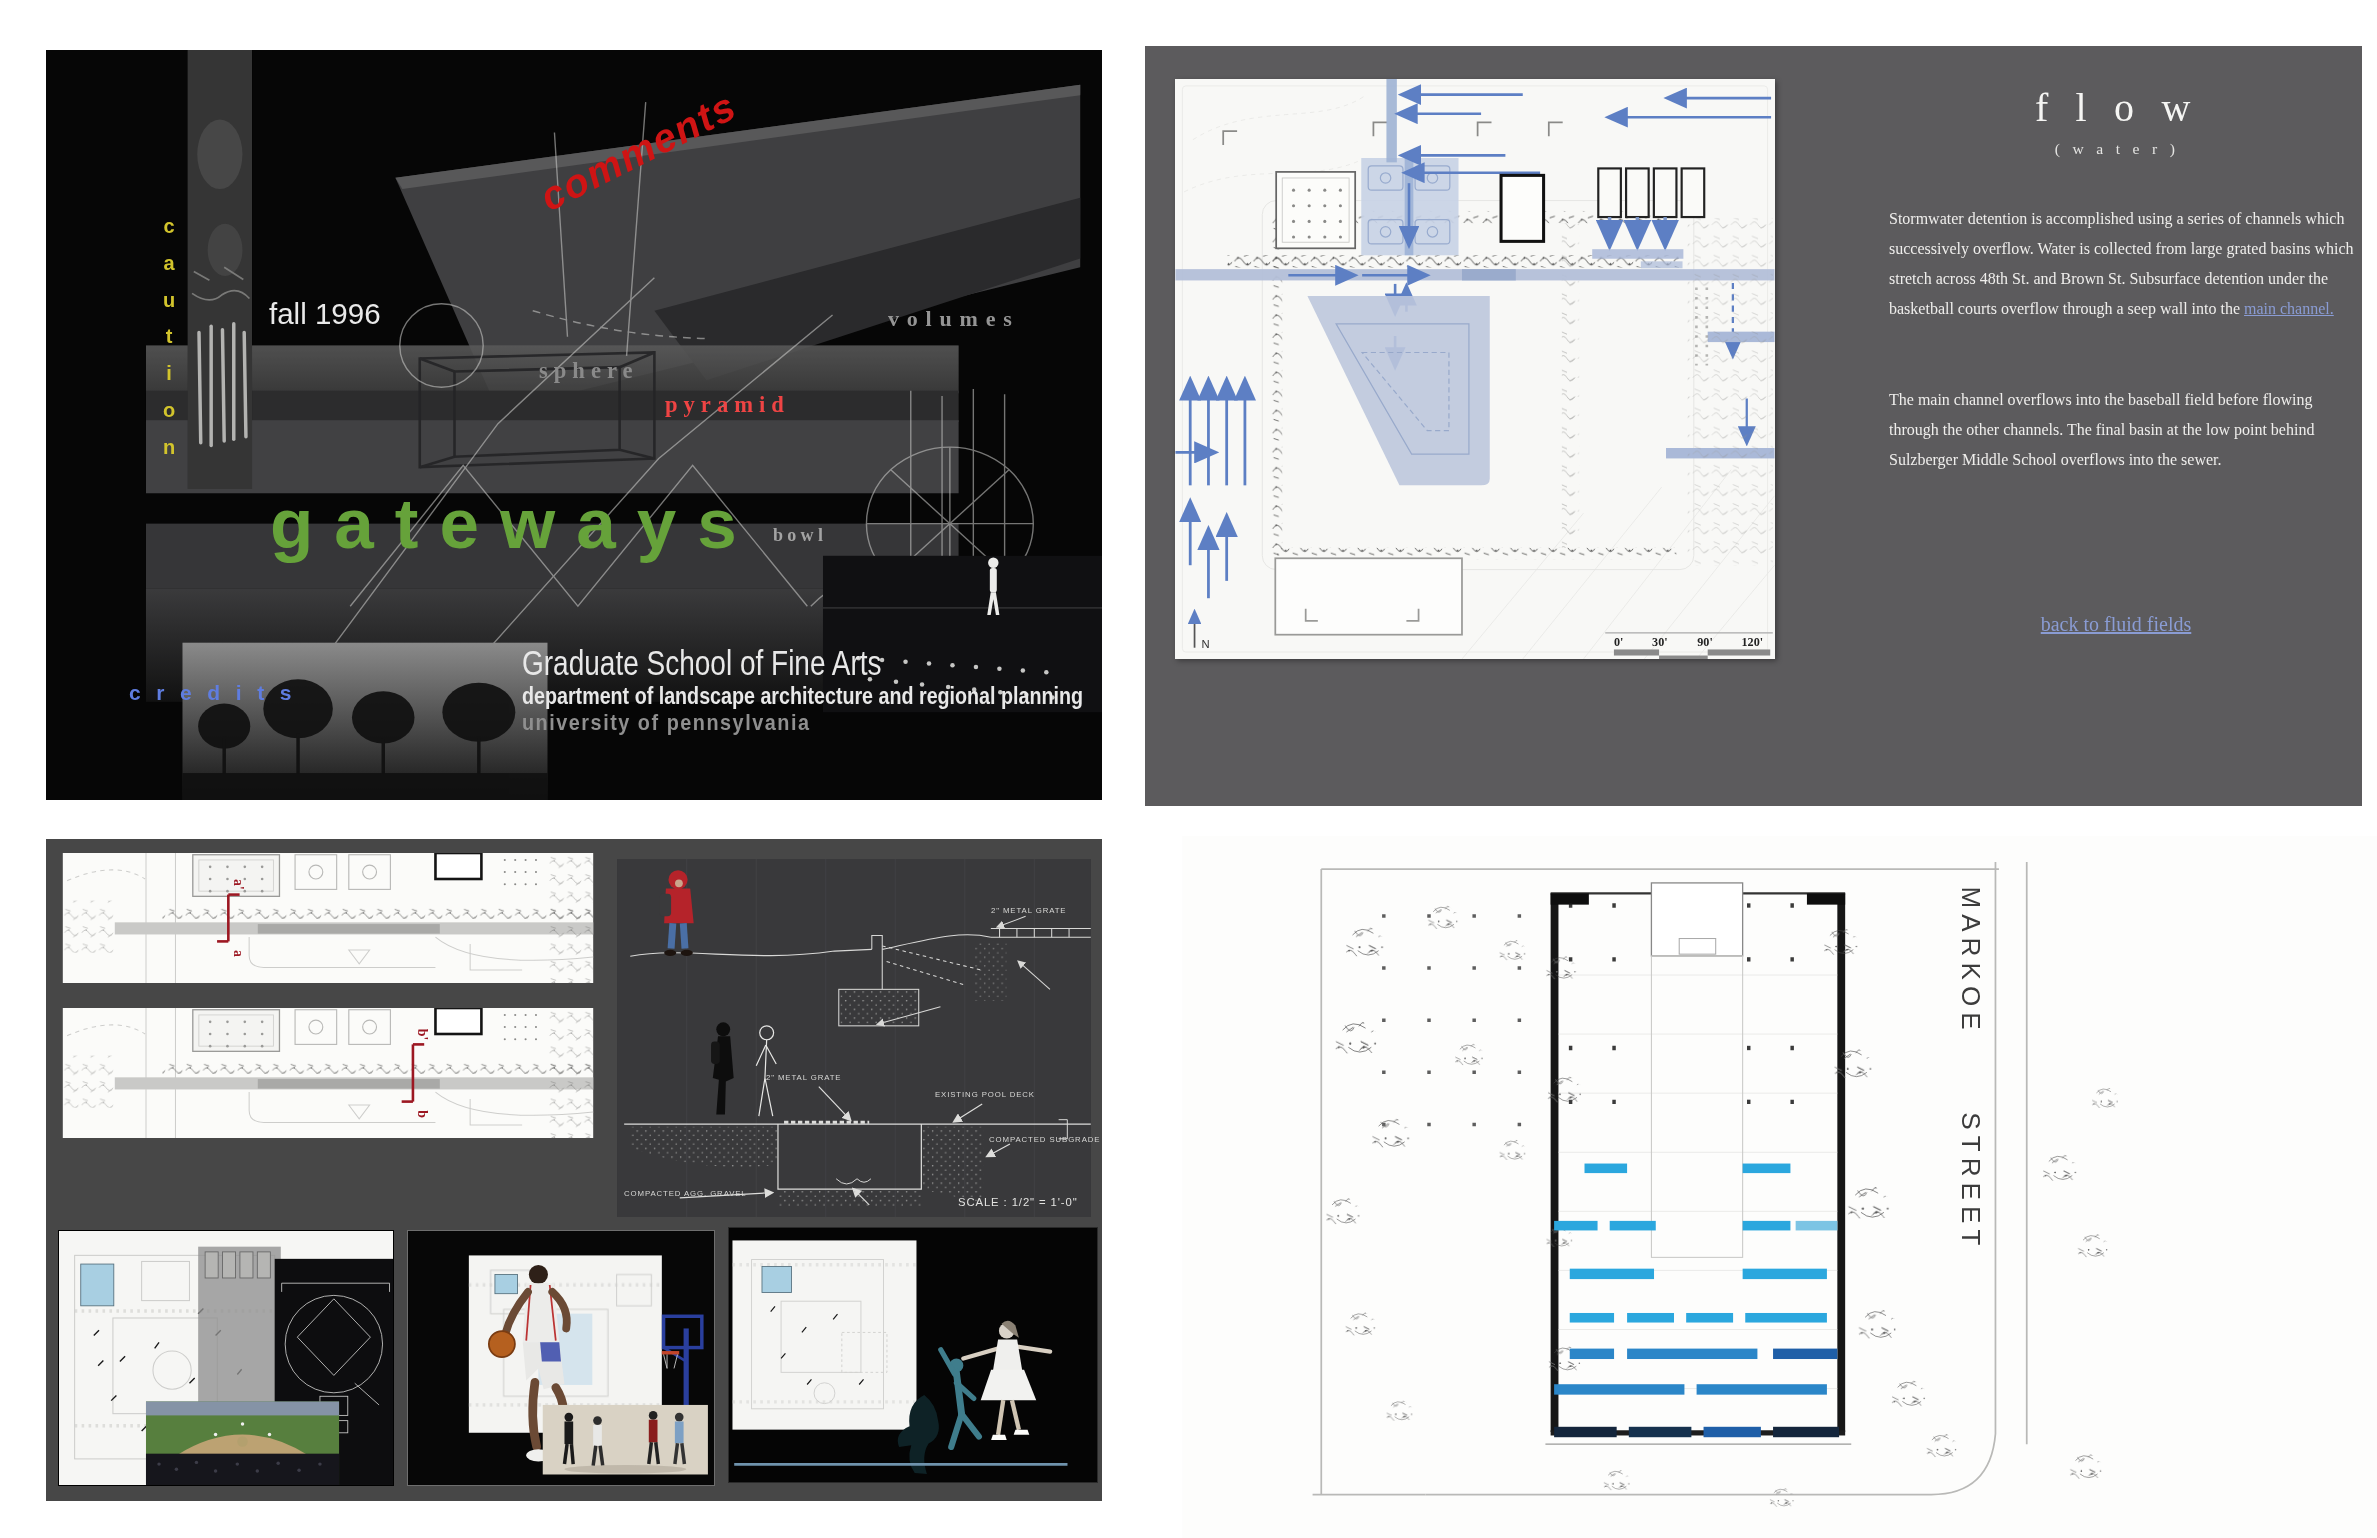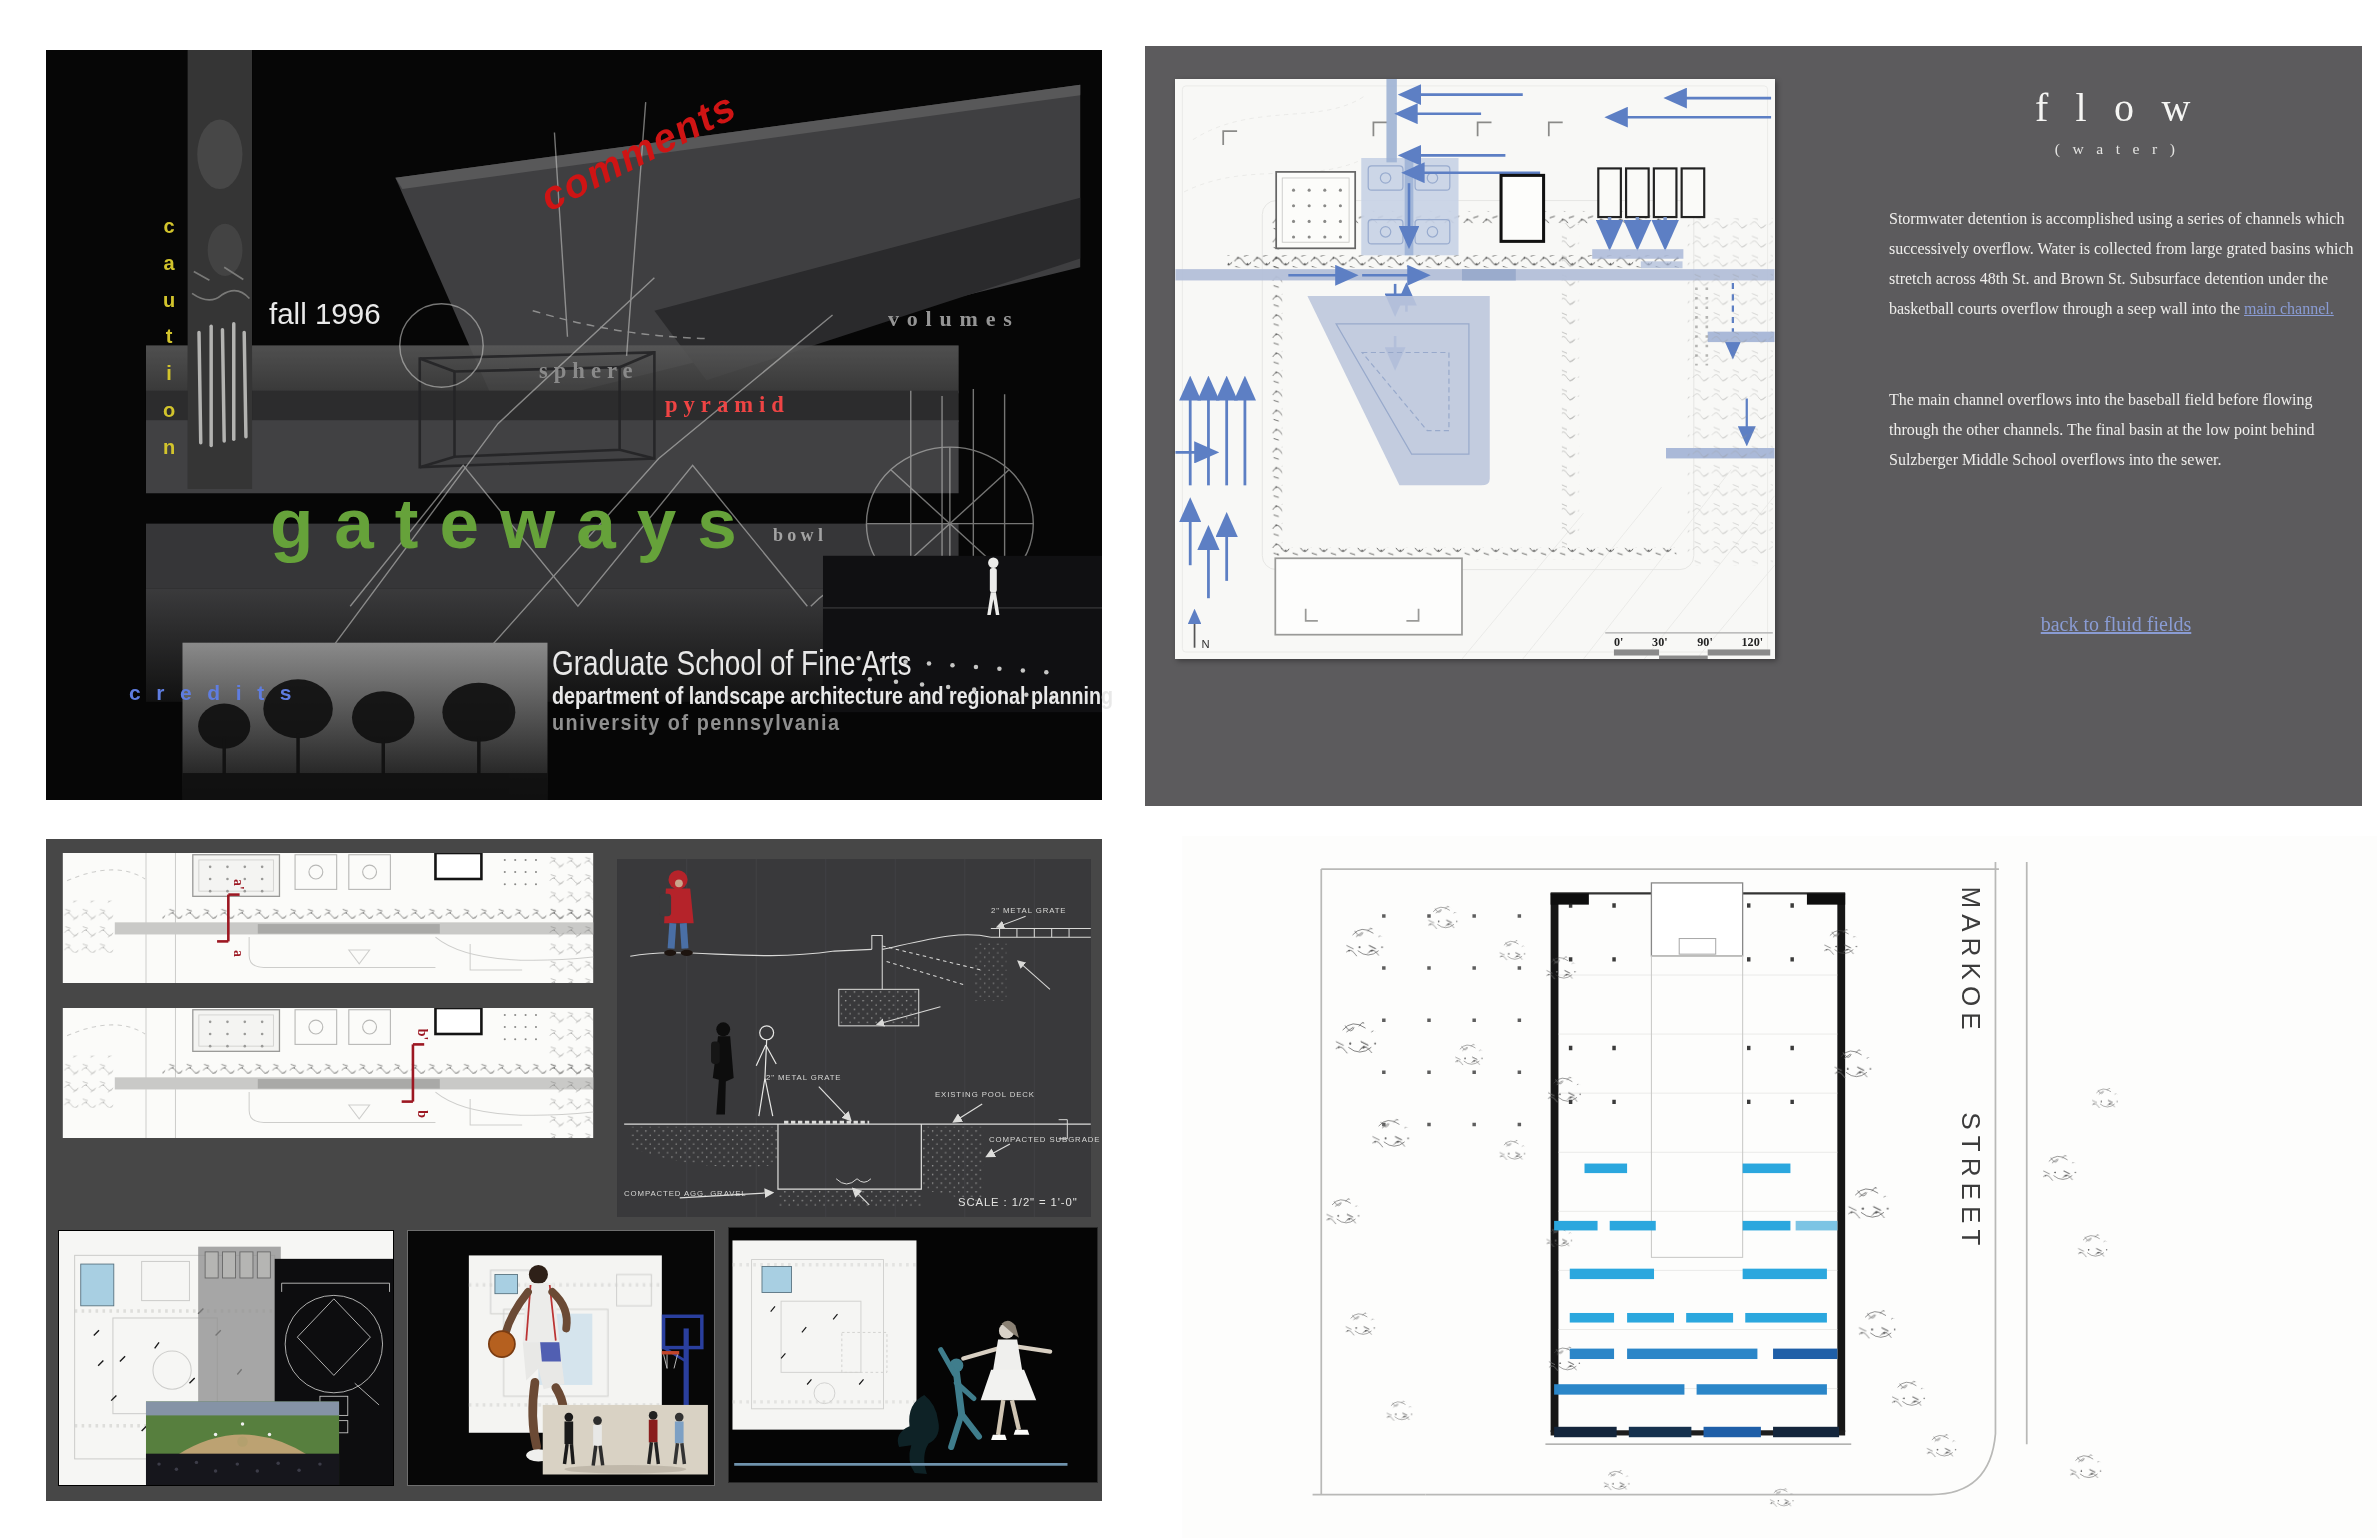--- a/index.html
+++ b/index.html
@@ -15,21 +15,21 @@
   #p1 .fall{left:223px;top:247px;color:#e9e9e9;font-size:29.5px;}
   #p1 .comments{left:487px;top:130px;color:#cf1414;font-size:40px;font-weight:bold;font-style:italic;
                 transform:rotate(-27deg);transform-origin:left top;letter-spacing:1.7px;text-decoration:none;display:block;}
   .kw{font-family:"Liberation Serif",serif;font-weight:bold;white-space:nowrap;}
   #p1 .volumes{left:842px;top:256px;color:#949494;font-size:22px;letter-spacing:7.8px;}
   #p1 .sphere{left:493px;top:308px;color:#8a8a8a;font-size:22.6px;letter-spacing:6px;}
   #p1 .pyramid{left:619px;top:342px;color:#ef4444;font-size:22.6px;letter-spacing:6px;}
   #p1 .bowl{left:727px;top:475px;color:#a3a3a3;font-size:18px;letter-spacing:4.3px;}
   #p1 .gateways{left:224px;top:433px;color:#66a23a;font-size:71px;font-weight:bold;letter-spacing:21px;text-decoration:none;display:block;}
   #p1 .credits{left:83px;top:631px;color:#5f7de0;font-size:21px;font-weight:bold;letter-spacing:15.6px;text-decoration:none;display:block;}
-  #p1 .school{left:506px;top:594px;color:#e8e8e8;}
+  #p1 .school{left:476px;top:594px;color:#e8e8e8;}
   #p1 .school .l1{font-size:35px;transform:scaleX(.8);transform-origin:left top;white-space:nowrap;line-height:38px;}
   #p1 .school .l2{font-size:24px;font-weight:bold;transform:scaleX(.82);transform-origin:left top;white-space:nowrap;line-height:28px;}
   #p1 .school .l3{font-size:22px;font-weight:bold;color:#8f8f8f;letter-spacing:1.7px;transform:scaleX(.9);transform-origin:left top;white-space:nowrap;line-height:26px;}
 
   
   #p2{left:1145px;top:46px;width:1217px;height:760px;background:#5c5b5d;}
   #p2 .sheet{left:30px;top:33px;width:600px;height:580px;background:#f8f8f6;box-shadow:1.7px 1.7px 5.2px rgba(0,0,0,.35);}
   #p2 .heading{left:859px;top:38px;width:226px;text-align:center;color:#f5f5f3;
                font-family:"Liberation Serif",serif;font-size:40px;letter-spacing:8.7px;white-space:nowrap;}
   #p2 .subheading{left:859px;top:94px;width:226px;text-align:center;color:#e4e4e2;

